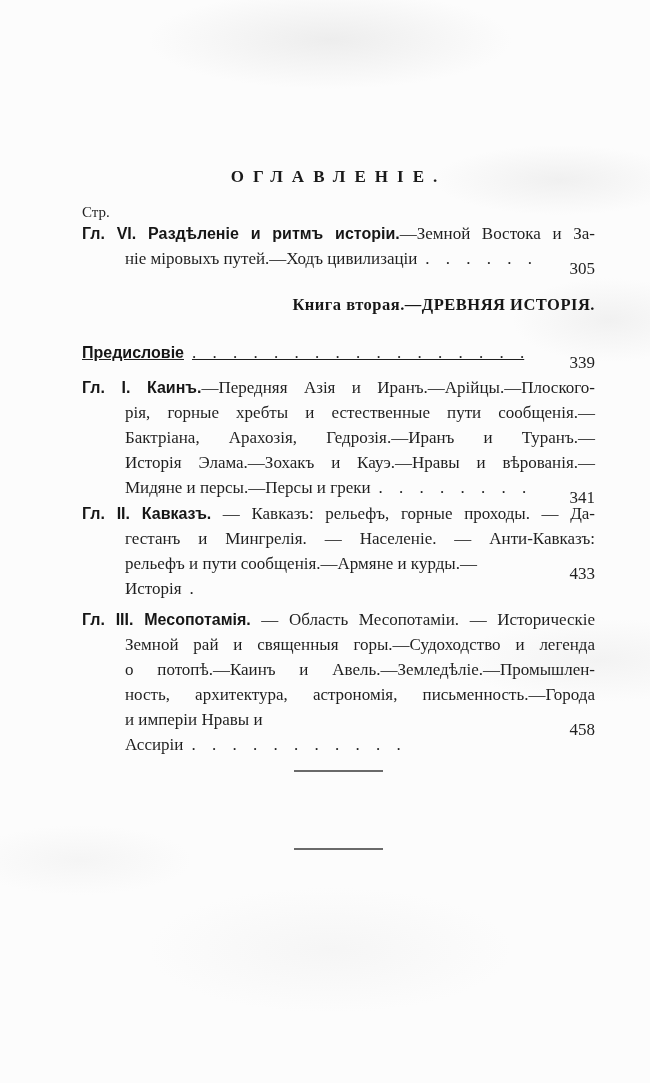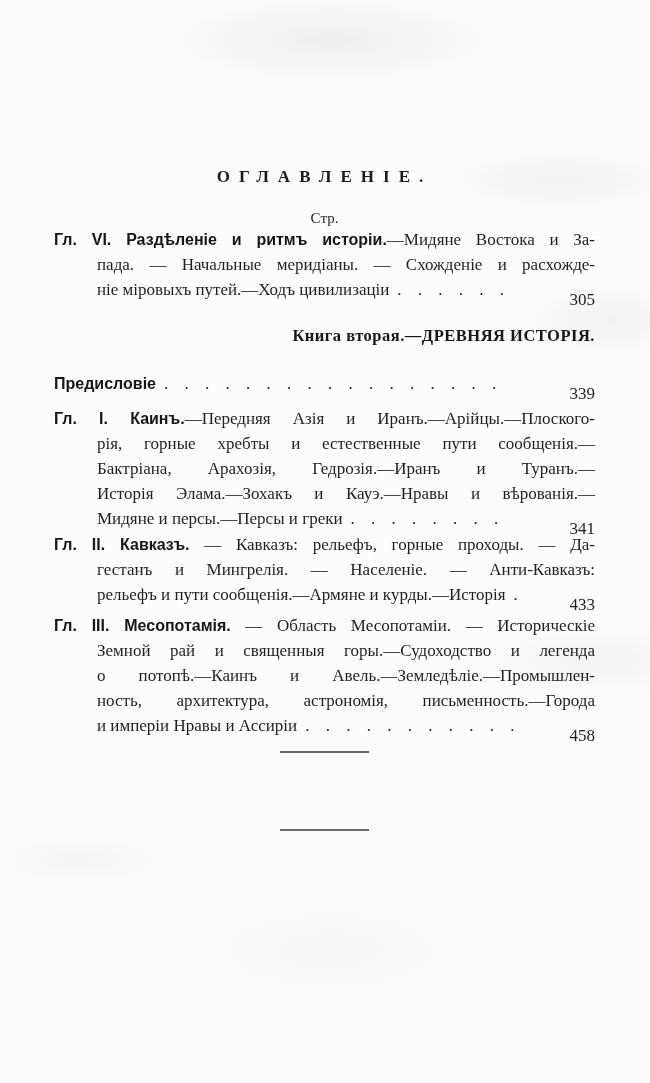--- a/index.html
+++ b/index.html
@@ -1,20 +1,20 @@
 <!DOCTYPE html>
 <html><head>
 <meta charset="utf-8">
 <style>
   html,body{margin:0;padding:0;background:#ffffff;}
   .page{
     position:relative;
     width:650px;height:1083px;
     box-sizing:border-box;
-    padding:0 55px 0 54px;
+    padding:0 55px 0 82px;
     background:
       radial-gradient(ellipse 260px 70px at 330px 40px, rgba(225,225,225,.55), rgba(255,255,255,0) 70%),
       radial-gradient(ellipse 180px 50px at 560px 180px, rgba(228,228,228,.5), rgba(255,255,255,0) 70%),
       radial-gradient(ellipse 140px 60px at 610px 320px, rgba(230,230,230,.5), rgba(255,255,255,0) 70%),
       radial-gradient(ellipse 200px 60px at 600px 660px, rgba(232,232,232,.45), rgba(255,255,255,0) 70%),
       radial-gradient(ellipse 260px 90px at 330px 950px, rgba(236,236,236,.4), rgba(255,255,255,0) 70%),
       radial-gradient(ellipse 160px 50px at 80px 860px, rgba(234,234,234,.4), rgba(255,255,255,0) 70%),
       #fcfcfc;
     font-family:"Liberation Serif","DejaVu Serif",serif;
     font-size:17px;
@@ -25,22 +25,22 @@
     margin:0;
     padding-top:166px;
     text-align:center;
     font-size:17px;
     font-weight:600;
     letter-spacing:9px;
     line-height:22px;
     color:#1a1a1a;
   }
   .str{
-    margin-top:21px;
-    text-align:center;
+    margin-top:15px;
+    text-align:left;
     font-size:15px;
     line-height:18px;
   }
   .entry{line-height:25px;}
   .jline{text-align:justify;text-align-last:justify;}
   .cont{margin-left:43px;}
   .lastline{position:relative;padding-right:55px;}
   .lastline .pagenum{position:absolute;right:0;top:10px;}
   .dots{word-spacing:12px;margin-left:8px;white-space:nowrap;}
   .lead{
@@ -51,21 +51,21 @@
   }
   .book-heading{
     margin:23px 0 0 0;
     text-align:right;
     font-size:16.5px;
     font-weight:bold;
     letter-spacing:.5px;
     line-height:22px;
     color:#171717;
   }
-  .preface{margin-top:24px;}
+  .preface{margin-top:24px;text-decoration:underline;}
   .ch1{margin-top:10px;}
   .ch2{margin-top:1px;}
   .ch3{margin-top:6px;}
   .rule{
     border:none;
     width:89px;
     height:2px;
     background:#6a6a6a;
     margin:0 auto;
   }
@@ -77,22 +77,21 @@
 </head>
 <body>
 
 <div class="page">
 
   <h1 class="title">ОГЛАВЛЕНІЕ.</h1>
 
   <div class="str">Стр.</div>
 
   <div class="entry">
-    <div class="jline"><span class="lead">Гл. VI. Раздѣленіе и ритмъ исторіи.</span><span>—Мидяне Востока и За-</span></div>
-    <div class="jline cont">пада. — Начальные меридіаны. — Схожденіе и расхожде-</div>
+    <div class="jline"><span class="lead">Гл. VI. Раздѣленіе и ритмъ исторіи.</span><span>—Земной Востока и За-</span></div>
     <div class="lastline cont"><span>ніе міровыхъ путей.—Ходъ цивилизаціи</span><span class="dots">. . . . . .</span><span class="pagenum">305</span></div>
   </div>
 
   <h2 class="book-heading">Книга вторая.—ДРЕВНЯЯ ИСТОРІЯ.</h2>
 
   <div class="entry preface">
     <div class="lastline"><span class="lead">Предисловіе</span><span class="dots">. . . . . . . . . . . . . . . . .</span><span class="pagenum">339</span></div>
   </div>
 
   <div class="entry ch1">

